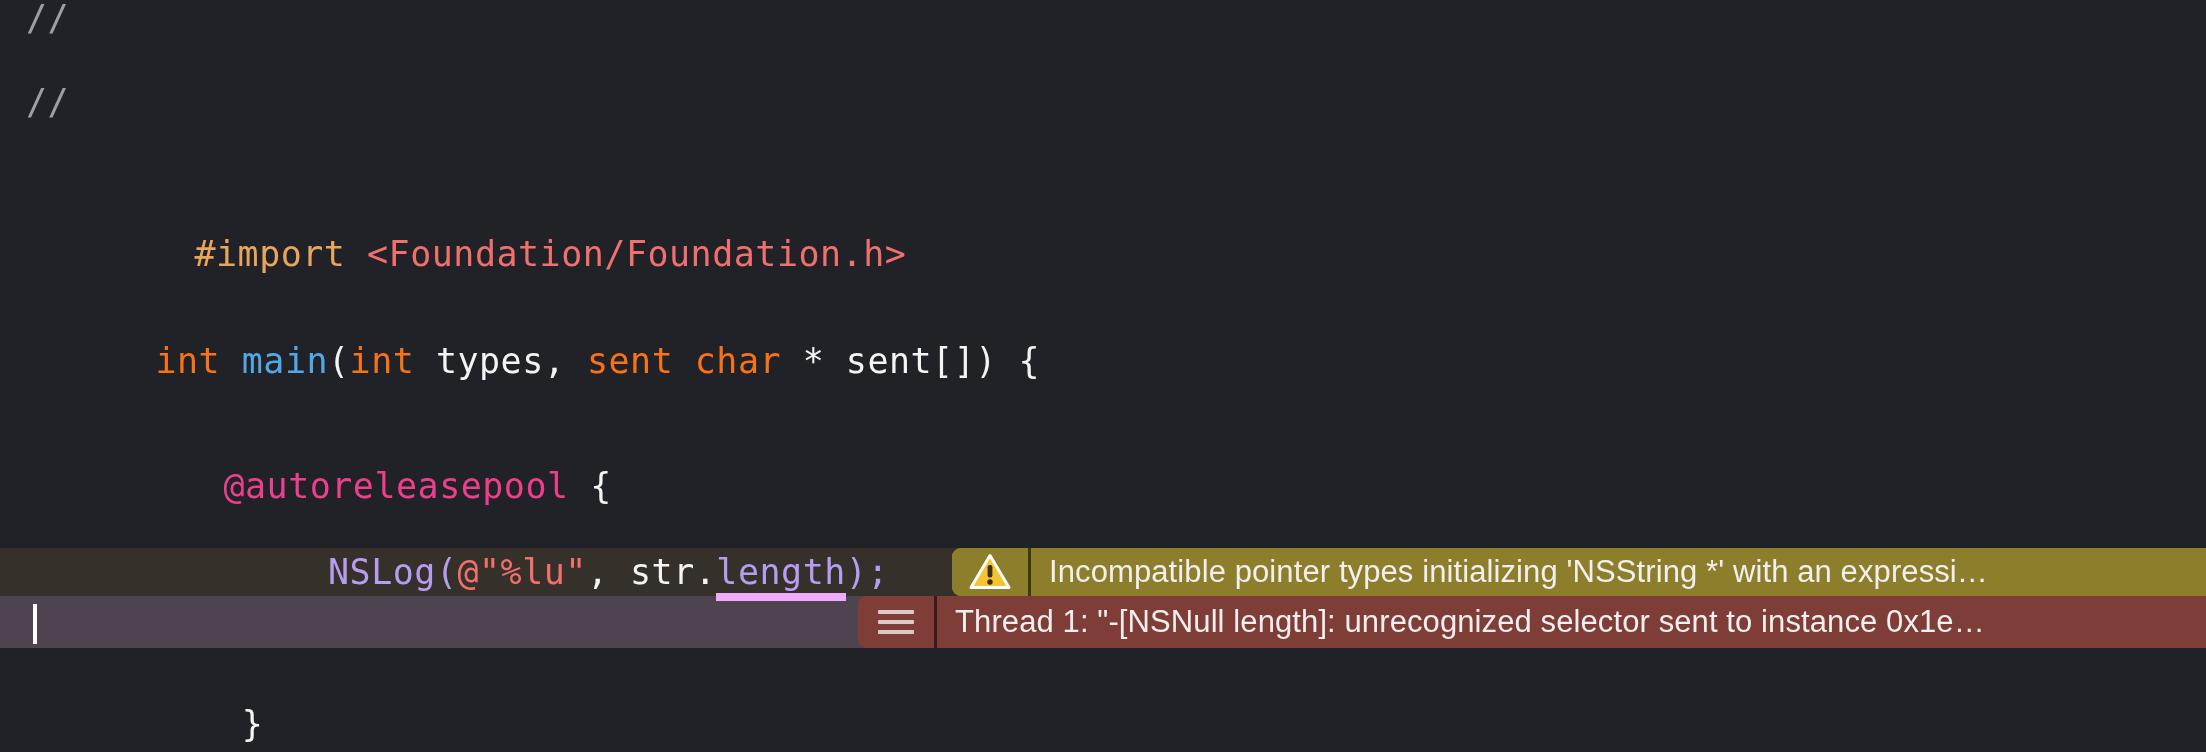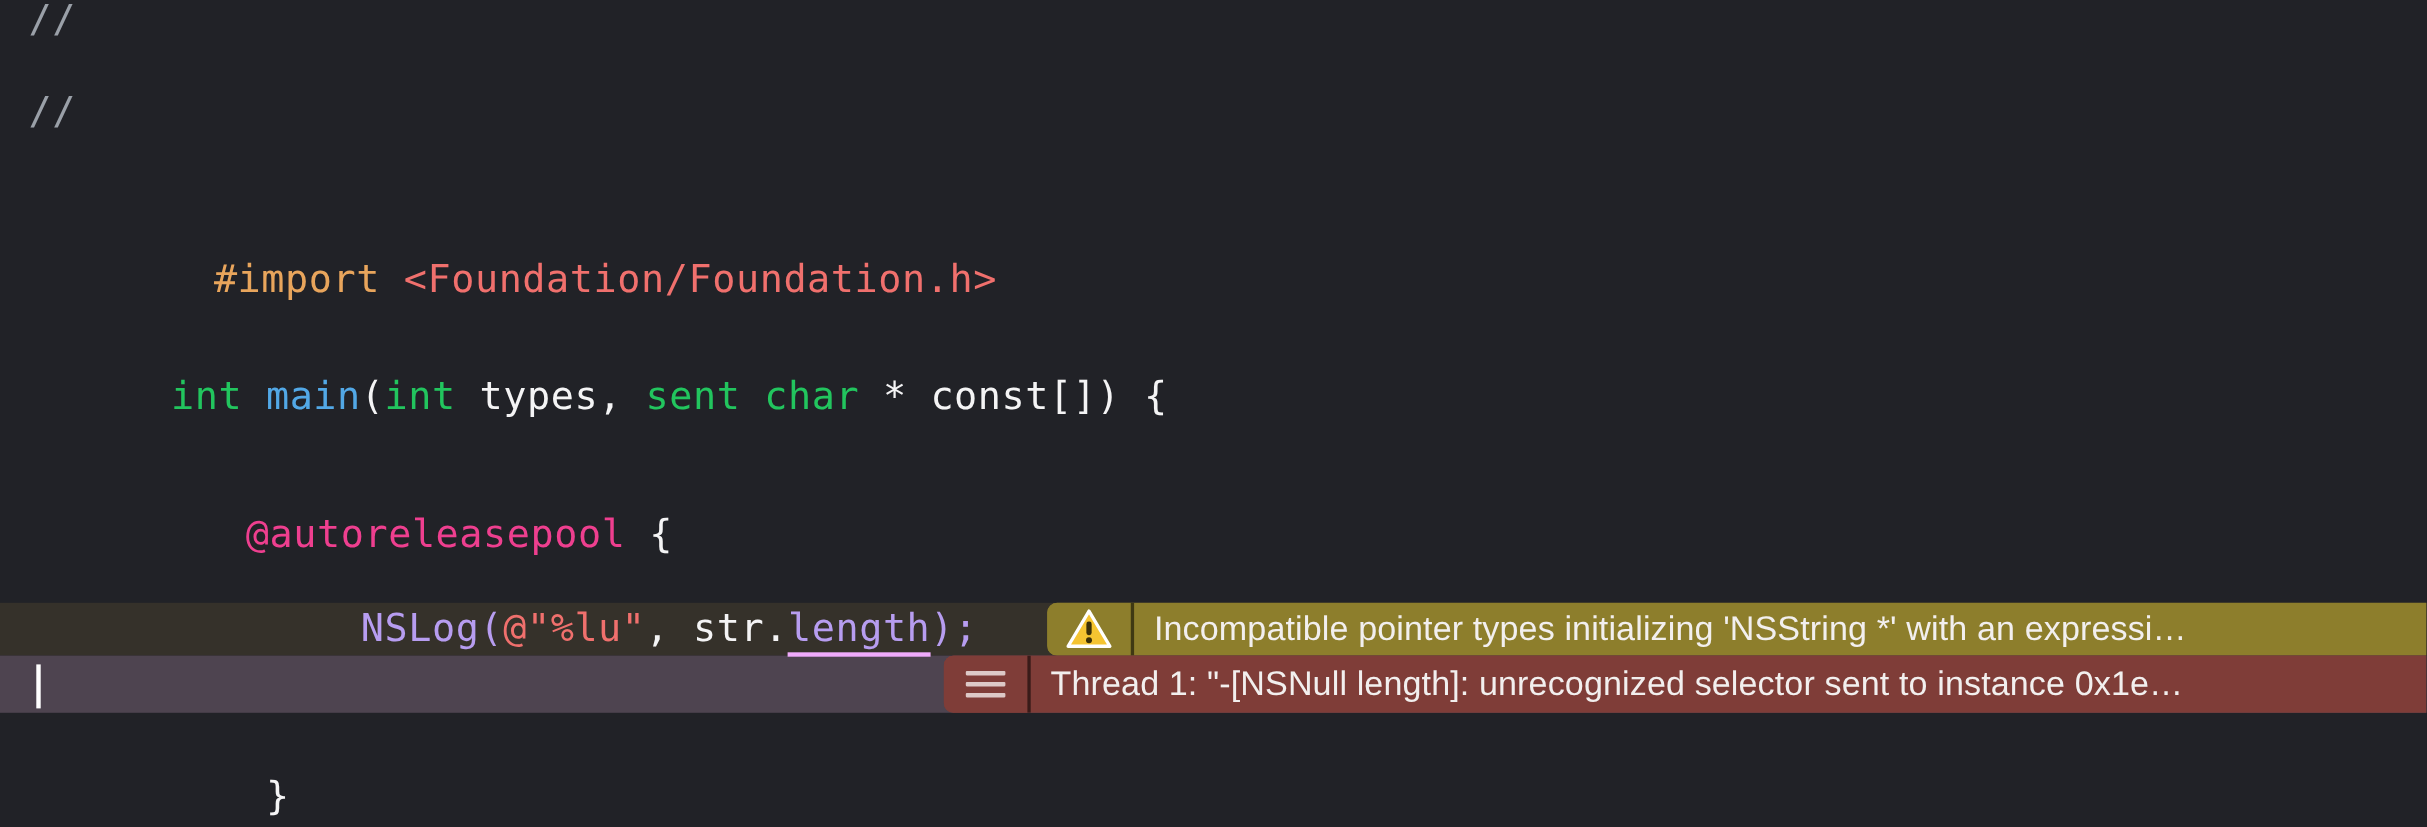--- a/index.html
+++ b/index.html
@@ -59,35 +59,35 @@
     position: absolute;
     width: 4px;
     background: #ffffff;
     z-index: 4;
   }
 
   
   .tok-comment   { color: #9aa0a8; }
   .tok-pre       { color: #e8a55c; margin-left: 39px; }
   .tok-import    { color: #f0706d; }
-  .tok-keyword   { color: #22c55e; }
+  .tok-keyword   { color: #f97316; }
   .tok-func      { color: #52a8e6; }
   .tok-plain     { color: #f4f4f5; }
   .tok-directive { color: #ee3f8f; }
   .tok-type      { color: #b79df0; }
   .tok-ident     { color: #f4f4f5; }
   .tok-string    { color: #f0706d; }
   .tok-method    { color: #b79df0; }
 
   .u-warn {
     border-bottom: 4px solid #e8b339;
     padding-bottom: 1px;
   }
   .u-err {
-    border-bottom: 4px solid #f0abfc;
+    border-bottom: 8px solid #f0abfc;
     padding-bottom: 1px;
   }
 
   
   .diag {
     position: absolute;
     display: flex;
     align-items: stretch;
     z-index: 5;
     border-radius: 9px 0 0 9px;
@@ -159,21 +159,21 @@
   </div>
 
   <div class="code-line" style="top:176px;">
     <span class="code-text" style="left:26px;">
       <span class="tok-pre">#import</span><span class="tok-import"> &lt;Foundation/Foundation.h&gt;</span>
     </span>
   </div>
 
   <div class="code-line" style="top:283px;">
     <span class="code-text" style="left:26px;">
-      <span class="tok-keyword">int</span><span class="tok-plain"> </span><span class="tok-func">main</span><span class="tok-plain">(</span><span class="tok-keyword">int</span><span class="tok-plain"> types</span><span class="tok-plain">, </span><span class="tok-keyword">sent</span><span class="tok-plain"> </span><span class="tok-keyword">char</span><span class="tok-plain"> * const[]) {</span>
+      <span class="tok-keyword">int</span><span class="tok-plain"> </span><span class="tok-func">main</span><span class="tok-plain">(</span><span class="tok-keyword">int</span><span class="tok-plain"> types</span><span class="tok-plain">, </span><span class="tok-keyword">sent</span><span class="tok-plain"> </span><span class="tok-keyword">char</span><span class="tok-plain"> * sent[]) {</span>
     </span>
   </div>
 
   <div class="code-line" style="top:408px;">
     <span class="code-text" style="left:94px;">
       <span class="tok-directive">@autoreleasepool</span><span class="tok-plain"> {</span>
     </span>
   </div>
 
 

